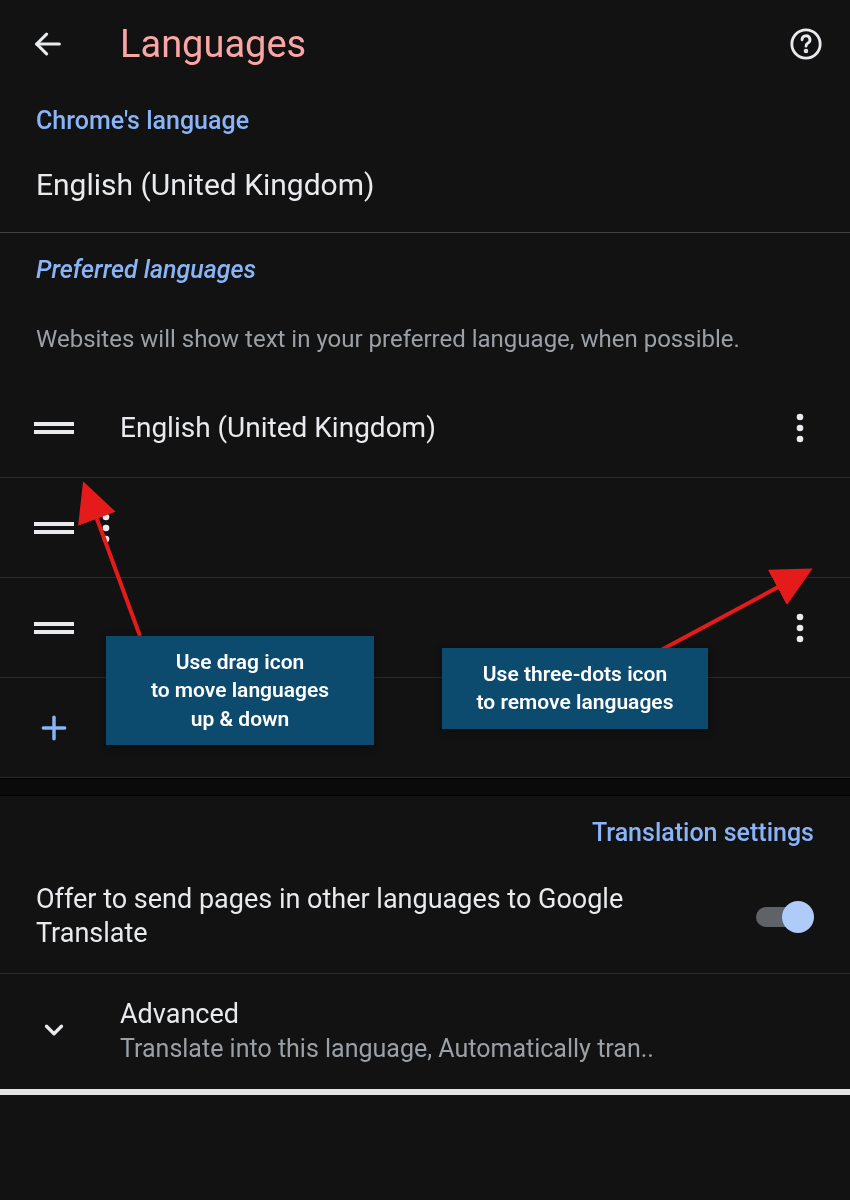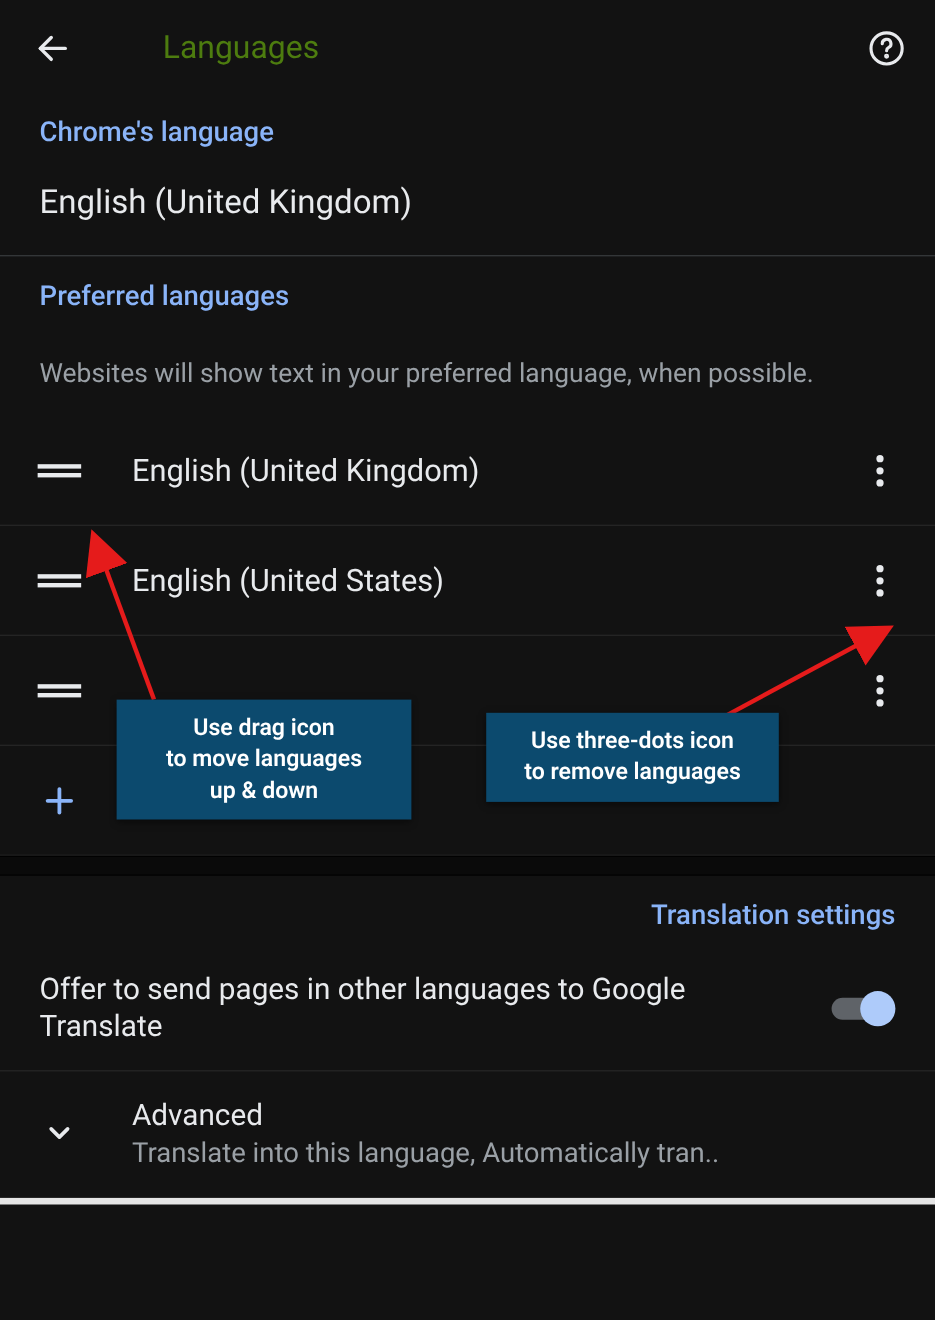--- a/index.html
+++ b/index.html
@@ -18,24 +18,24 @@
     padding: 20px 24px 24px 24px;
   }
   .back-btn {
     width: 48px; height: 48px;
     display: flex; align-items: center; justify-content: center;
     cursor: pointer;
     color: #e8eaed;
   }
   .title {
     flex: 1;
-    font-size: 29px;
+    font-size: 38px;
     font-weight: 400;
-    margin-left: 76px;
-    color: #4d7c0f;
+    margin-left: 48px;
+    color: #fca5a5;
   }
   .help-btn {
     width: 40px; height: 40px;
     display: flex; align-items: center; justify-content: center;
     cursor: pointer;
     color: #e8eaed;
   }
   .section-header {
     color: #8ab4f8;
     font-size: 25px;
@@ -188,21 +188,21 @@
         <path d="M9.2 9a2.8 2.8 0 1 1 4 2.5c-.9.5-1.2 1-1.2 2"></path>
         <circle cx="12" cy="17" r="0.6" fill="currentColor"></circle>
       </svg>
   </div>
 </div>
 
 <div class="section-header">Chrome's language</div>
 <div class="chrome-lang-value">English (United Kingdom)</div>
 <div class="divider"></div>
 
-<div class="section-header" style="padding-top:22px;">Preferred languages</div>
+<div class="section-header" style="padding-top:22px;font-style:italic;">Preferred languages</div>
 <div class="pref-desc">Websites will show text in your preferred language, when possible.</div>
 
 <div class="lang-row">
   <div class="drag-handle">
     <svg width="40" height="18" viewBox="0 0 40 18">
         <rect y="3" width="40" height="4" fill="#e8eaed"></rect>
         <rect y="11" width="40" height="4" fill="#e8eaed"></rect>
       </svg>
   </div>
   <div class="lang-name">English (United Kingdom)</div>
@@ -215,21 +215,20 @@
   </div>
 </div>
 
 <div class="lang-row">
   <div class="drag-handle">
     <svg width="40" height="18" viewBox="0 0 40 18">
         <rect y="3" width="40" height="4" fill="#e8eaed"></rect>
         <rect y="11" width="40" height="4" fill="#e8eaed"></rect>
       </svg>
   </div>
-  <div class="lang-name">English (United States)</div>
   <div class="more-btn">
     <svg width="8" height="30" viewBox="0 0 8 30" fill="#e8eaed">
         <circle cx="4" cy="4" r="3.3"></circle>
         <circle cx="4" cy="15" r="3.3"></circle>
         <circle cx="4" cy="26" r="3.3"></circle>
       </svg>
   </div>
 </div>
 
 <div class="lang-row">

